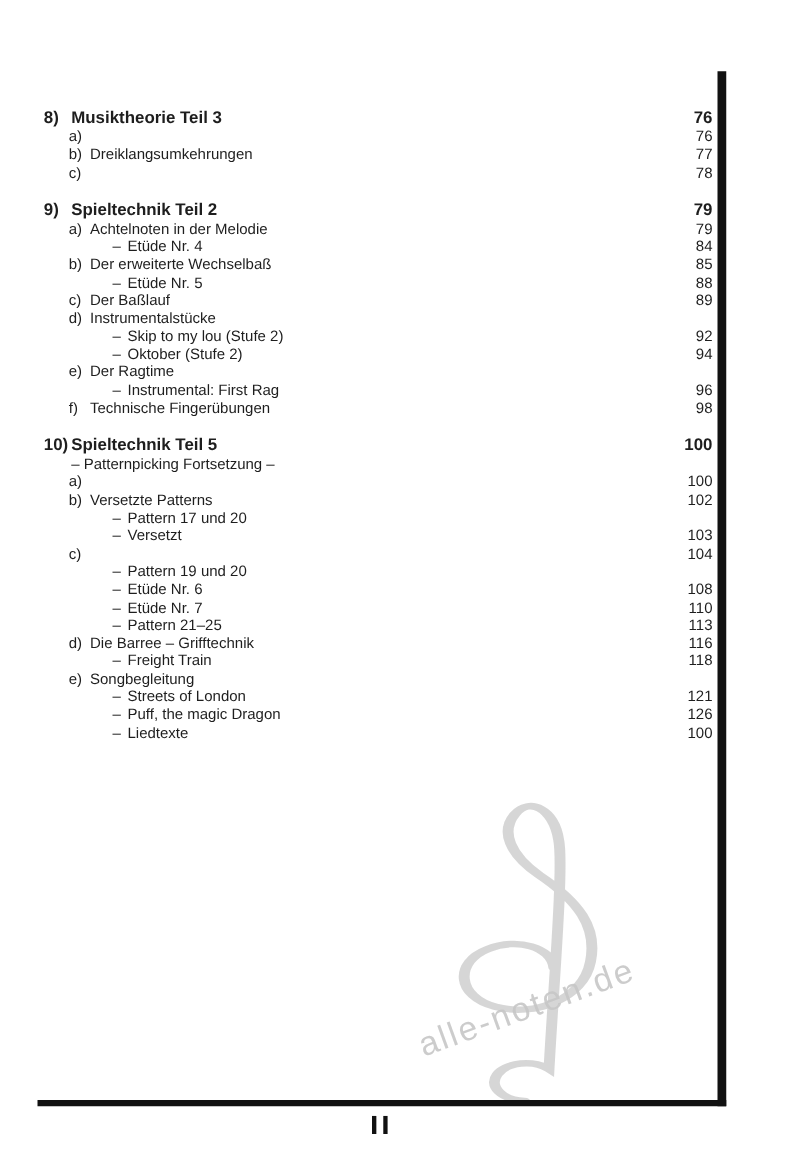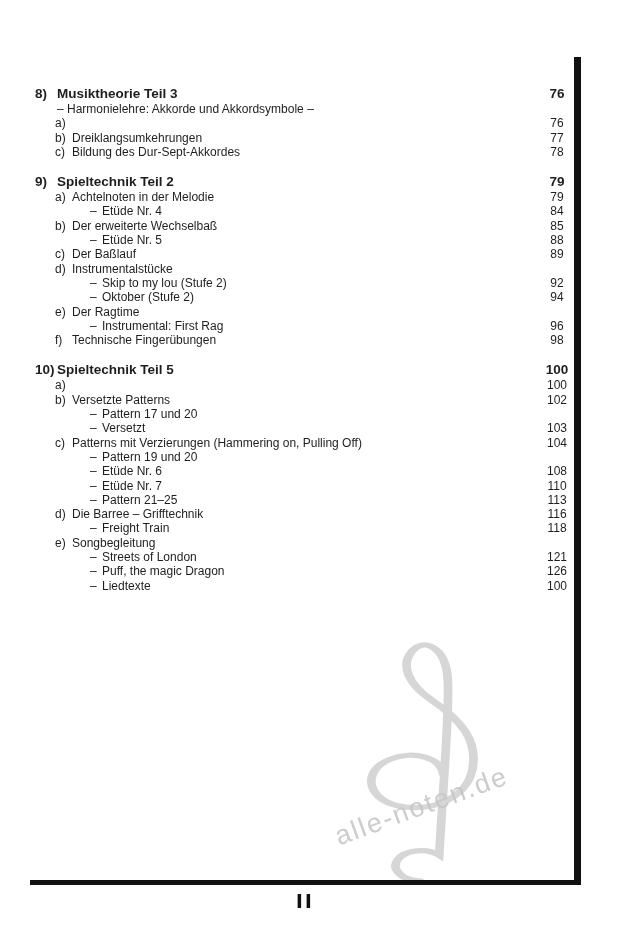--- a/index.html
+++ b/index.html
@@ -58,21 +58,21 @@
   }
   .row.subtitle{
     padding-left:22px;
   }
   .lbl{flex:0 0 auto;}
   .heading .lbl{width:22px;}
   .lvl1 .lbl{margin-left:20px; width:17px;}
   .lvl2 .lbl{margin-left:55px; width:12px;}
   .txt{flex:0 1 auto; white-space:nowrap;}
   .spacer{flex:1 1 auto;}
-  .pg{flex:0 0 auto; text-align:center; min-width:26px;}
+  .pg{flex:0 0 auto; text-align:right; min-width:26px;}
 </style>
 </head>
 <body>
 
 <div class="page">
 
   <svg class="wm-clef" viewBox="0 0 100 240" preserveAspectRatio="none" aria-hidden="true">
     <path d="M 46 232 a 13 13 0 1 1 10 -22
              C 58 150 62 70 60 52
              C 58 30 48 22 42 34
@@ -85,35 +85,33 @@
   <div class="wm-text">alle-noten.de</div>
 
   <div class="toc">
       <div class="section">
         <div class="row heading">
           <span class="lbl">8)</span>
           <span class="txt">Musiktheorie Teil 3</span>
           <span class="spacer"></span>
           <span class="pg">76</span>
         </div>
-        <div class="row subtitle">– Harmonielehre: Akkorde und Akkordsymbole –</div>
         <div class="row item lvl1">
           <span class="lbl">a)</span>
           <span class="spacer"></span>
           <span class="pg">76</span>
         </div>
         <div class="row item lvl1">
           <span class="lbl">b)</span>
           <span class="txt">Dreiklangsumkehrungen</span>
           <span class="spacer"></span>
           <span class="pg">77</span>
         </div>
         <div class="row item lvl1">
           <span class="lbl">c)</span>
-          <span class="txt">Bildung des Dur-Sept-Akkordes</span>
           <span class="spacer"></span>
           <span class="pg">78</span>
         </div>
       </div>
       <div class="section">
         <div class="row heading">
           <span class="lbl">9)</span>
           <span class="txt">Spieltechnik Teil 2</span>
           <span class="spacer"></span>
           <span class="pg">79</span>
@@ -185,20 +183,21 @@
           <span class="pg">98</span>
         </div>
       </div>
       <div class="section">
         <div class="row heading">
           <span class="lbl">10)</span>
           <span class="txt">Spieltechnik Teil 5</span>
           <span class="spacer"></span>
           <span class="pg">100</span>
         </div>
+        <div class="row subtitle">– Patternpicking Fortsetzung –</div>
         <div class="row item lvl1">
           <span class="lbl">a)</span>
           <span class="spacer"></span>
           <span class="pg">100</span>
         </div>
         <div class="row item lvl1">
           <span class="lbl">b)</span>
           <span class="txt">Versetzte Patterns</span>
           <span class="spacer"></span>
           <span class="pg">102</span>
@@ -210,21 +209,20 @@
           <span class="pg"></span>
         </div>
         <div class="row item lvl2">
           <span class="lbl">–</span>
           <span class="txt">Versetzt</span>
           <span class="spacer"></span>
           <span class="pg">103</span>
         </div>
         <div class="row item lvl1">
           <span class="lbl">c)</span>
-          <span class="txt">Patterns mit Verzierungen (Hammering on, Pulling Off)</span>
           <span class="spacer"></span>
           <span class="pg">104</span>
         </div>
         <div class="row item lvl2">
           <span class="lbl">–</span>
           <span class="txt">Pattern 19 und 20</span>
           <span class="spacer"></span>
           <span class="pg"></span>
         </div>
         <div class="row item lvl2">

